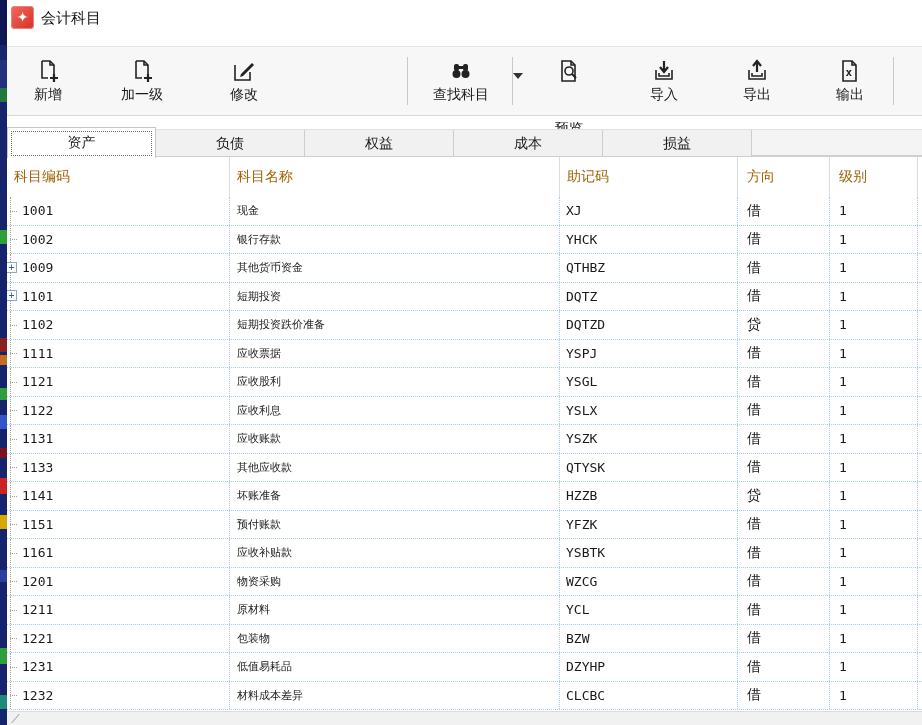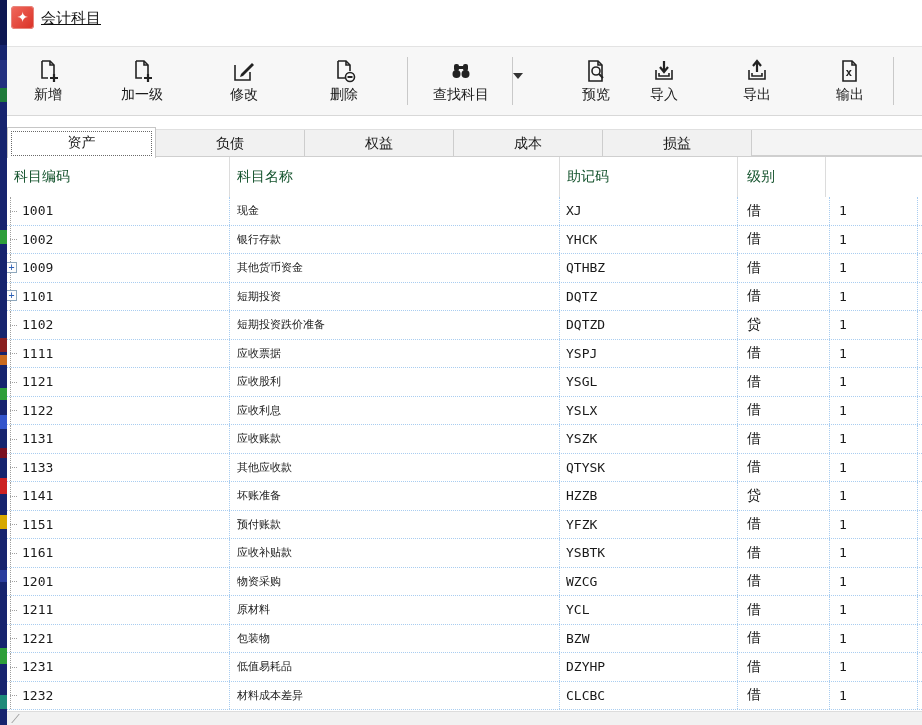--- a/index.html
+++ b/index.html
@@ -16,21 +16,21 @@
   
   .window{position:absolute;left:7px;top:0;width:915px;height:725px;background:#fff;}
   
   .titlebar{position:absolute;left:0;top:0;width:100%;height:45px;background:#fff;}
   .app-icon{
     position:absolute;left:4px;top:6px;width:23px;height:23px;border-radius:4px;
     background:linear-gradient(135deg,#f06a5e,#d93025);
     color:#fff;font-size:14px;line-height:23px;text-align:center;
     box-shadow:inset 0 0 0 1px #e8857c;
   }
-  .title-text{position:absolute;left:34px;top:9px;font-size:15px;color:#111;text-decoration:underline;}
+  .title-text{position:absolute;left:34px;top:9px;font-size:15px;color:#111;}
   
   .toolbar{
     position:absolute;left:0;top:46px;width:100%;height:68px;
     background:#f7f7f7;border-top:1px solid #e3e3e3;border-bottom:1px solid #d8d8d8;
   }
   .tb-btn{
     position:absolute;top:0;height:68px;box-sizing:border-box;
     display:flex;flex-direction:column;align-items:center;justify-content:flex-start;
     padding-top:11px;cursor:default;background:transparent;border:none;
   }
@@ -61,21 +61,21 @@
     position:absolute;left:3px;top:3px;right:3px;bottom:2px;border:1px dotted #6a6a6a;
   }
   
   .grid{position:absolute;left:0;top:156px;width:100%;height:555px;background:#fff;}
   .grid-header{
     display:flex;height:41px;border-top:1px solid #cfcfcf;box-sizing:border-box;
     align-items:center;background:#fff;
   }
   .grid-header .hcell{
     box-sizing:border-box;height:100%;display:flex;align-items:center;
-    border-right:1px solid #dcdcdc;font-size:14px;color:#14532d;
+    border-right:1px solid #dcdcdc;font-size:14px;color:#a16207;
   }
   .hc-code{width:223px;padding-left:7px;}
   .hc-name{width:330px;padding-left:7px;}
   .hc-mnem{width:178px;padding-left:7px;}
   .hc-dir{width:92px;padding-left:9px;}
   .hc-lvl{width:88px;padding-left:9px;}
   .grid-body{position:relative;}
   .grow{
     display:flex;height:28.5px;box-sizing:border-box;
     border-bottom:1px dotted #a9cdf0;align-items:center;background:#fff;
@@ -163,44 +163,34 @@
   </button>
 
   <button class="tb-btn" style="left: 202px; width: 70px;">
     <span class="tb-icon"><svg viewBox="0 0 26 26">
             <path fill="none" stroke="#222" stroke-width="1.6" d="M4 7v15h15v-8"></path>
             <path d="M10 16 21 5l2 2-11 11-3 1z" fill="#222"></path>
           </svg></span>
     <span class="tb-label">修改</span>
   </button>
 
-  <button class="tb-btn" style="left: 302px; width: 70px;">
-    <span class="tb-icon"><svg viewBox="0 0 26 26">
-            <path fill="none" stroke="#222" stroke-width="1.6" d="M7 3h8l4 4v6"></path>
-            <path fill="none" stroke="#222" stroke-width="1.6" d="M7 3v17h7"></path>
-            <path fill="none" stroke="#222" stroke-width="1.6" d="M15 3v4h4"></path>
-            <circle cx="19" cy="19" r="4.5" fill="none" stroke="#222" stroke-width="1.6"></circle>
-            <path d="M16.5 19h5" stroke="#222" stroke-width="2"></path>
-          </svg></span>
-    <span class="tb-label">删除</span>
-  </button>
 
   <button class="tb-btn" style="left: 406px; width: 96px;">
     <span class="tb-icon"><svg viewBox="0 0 26 26">
             <rect x="6" y="6" width="5" height="7" rx="2" fill="#222"></rect>
             <rect x="15" y="6" width="5" height="7" rx="2" fill="#222"></rect>
             <circle cx="8.5" cy="16" r="4" fill="#222"></circle>
             <circle cx="17.5" cy="16" r="4" fill="#222"></circle>
             <rect x="11" y="8" width="4" height="3" fill="#222"></rect>
           </svg></span>
     <span class="tb-label">查找科目</span>
   <span class="dd-arrow"></span>
       </button>
 
-  <button class="tb-btn" style="left: 554px; width: 70px;">
+  <button class="tb-btn" style="left: 527px; width: 70px; gap: 34px;">
     <span class="tb-icon"><svg viewBox="0 0 26 26">
             <path fill="none" stroke="#222" stroke-width="1.6" d="M6 3h9l4 4v16H6z"></path>
             <path fill="none" stroke="#222" stroke-width="1.6" d="M15 3v4h4"></path>
             <circle cx="13" cy="13" r="4" fill="none" stroke="#222" stroke-width="1.6"></circle>
             <path d="M16 16l4 4" stroke="#222" stroke-width="2"></path>
           </svg></span>
     <span class="tb-label">预览</span>
   </button>
 
   <button class="tb-btn" style="left: 622px; width: 70px;">
@@ -251,20 +241,21 @@
   <div class="tab">
     <span class="tab-label">损益</span>
   </div>
 </div>
 
   <div class="grid">
     <div class="grid-header">
       <div class="hcell hc-code">科目编码</div>
       <div class="hcell hc-name">科目名称</div>
       <div class="hcell hc-mnem">助记码</div>
+      <div class="hcell hc-dir">方向</div>
       <div class="hcell hc-lvl">级别</div>
     </div>
     <div class="grid-body" id="grid-body">
   <div class="grow">
     <div class="cell c-code">
       <span class="tree-line"></span>
       <span class="tree-dash"></span>
       <span class="code-text">1001</span>
     </div>
     <div class="cell c-name">

